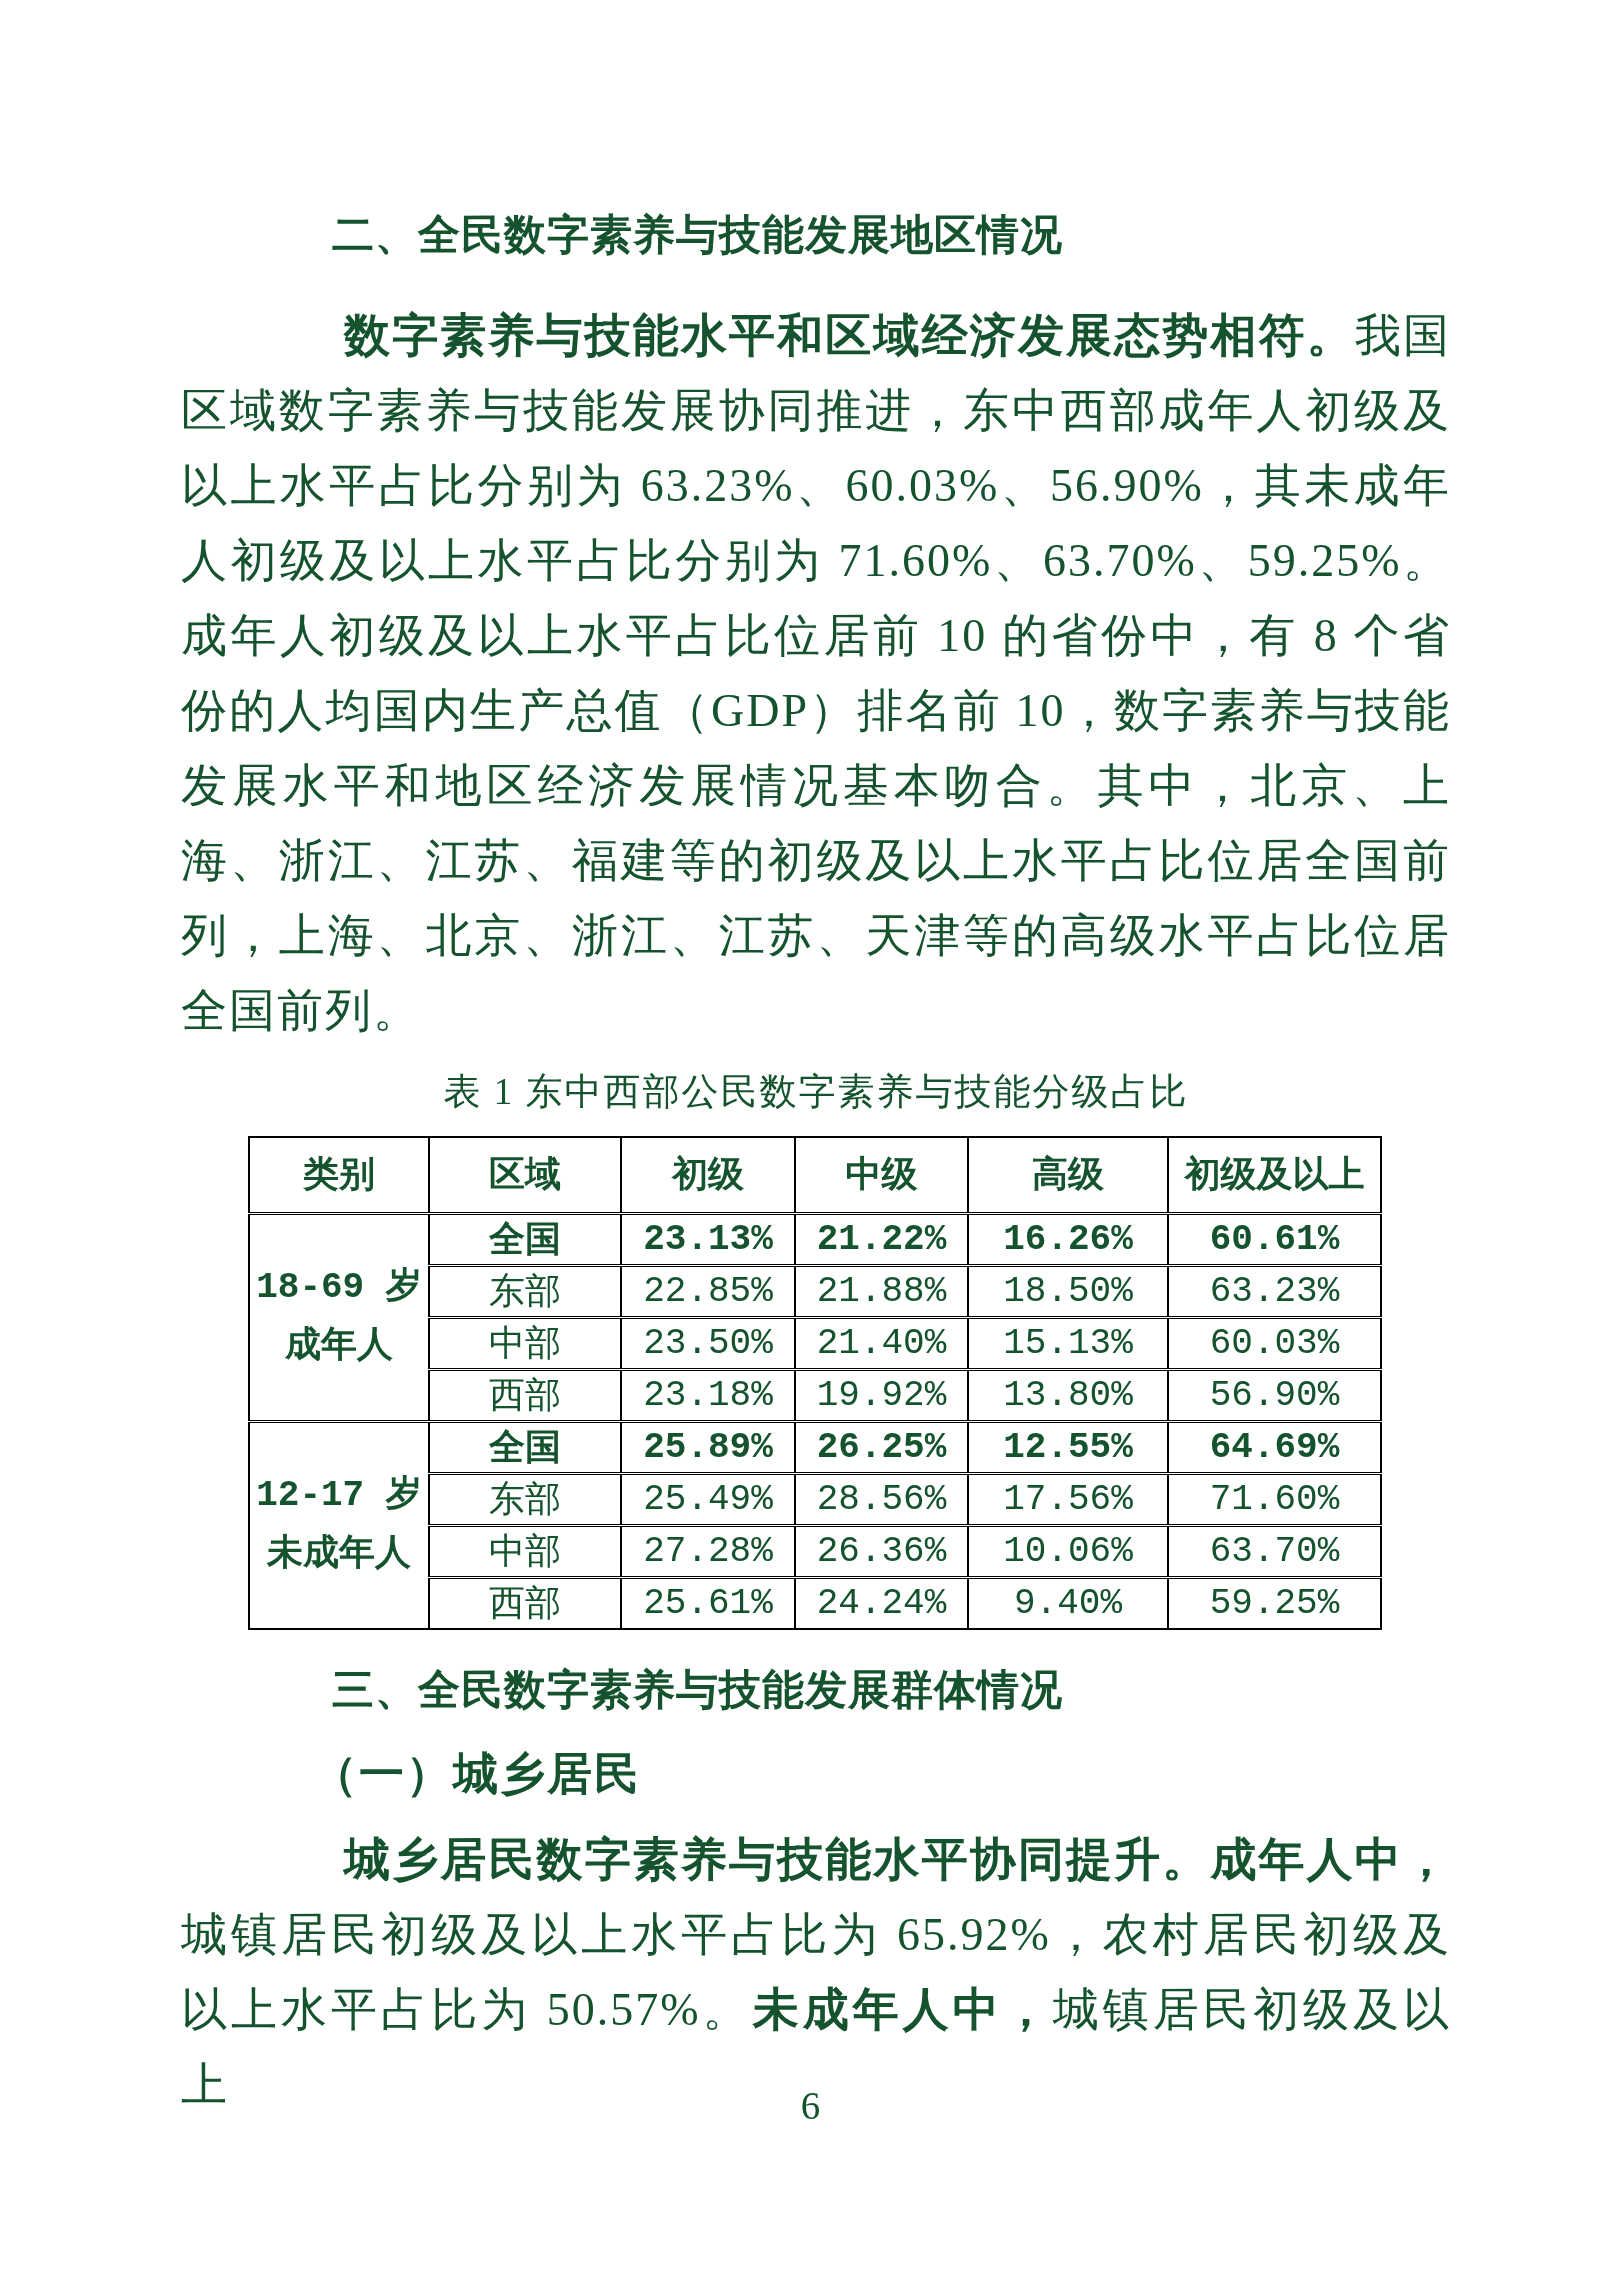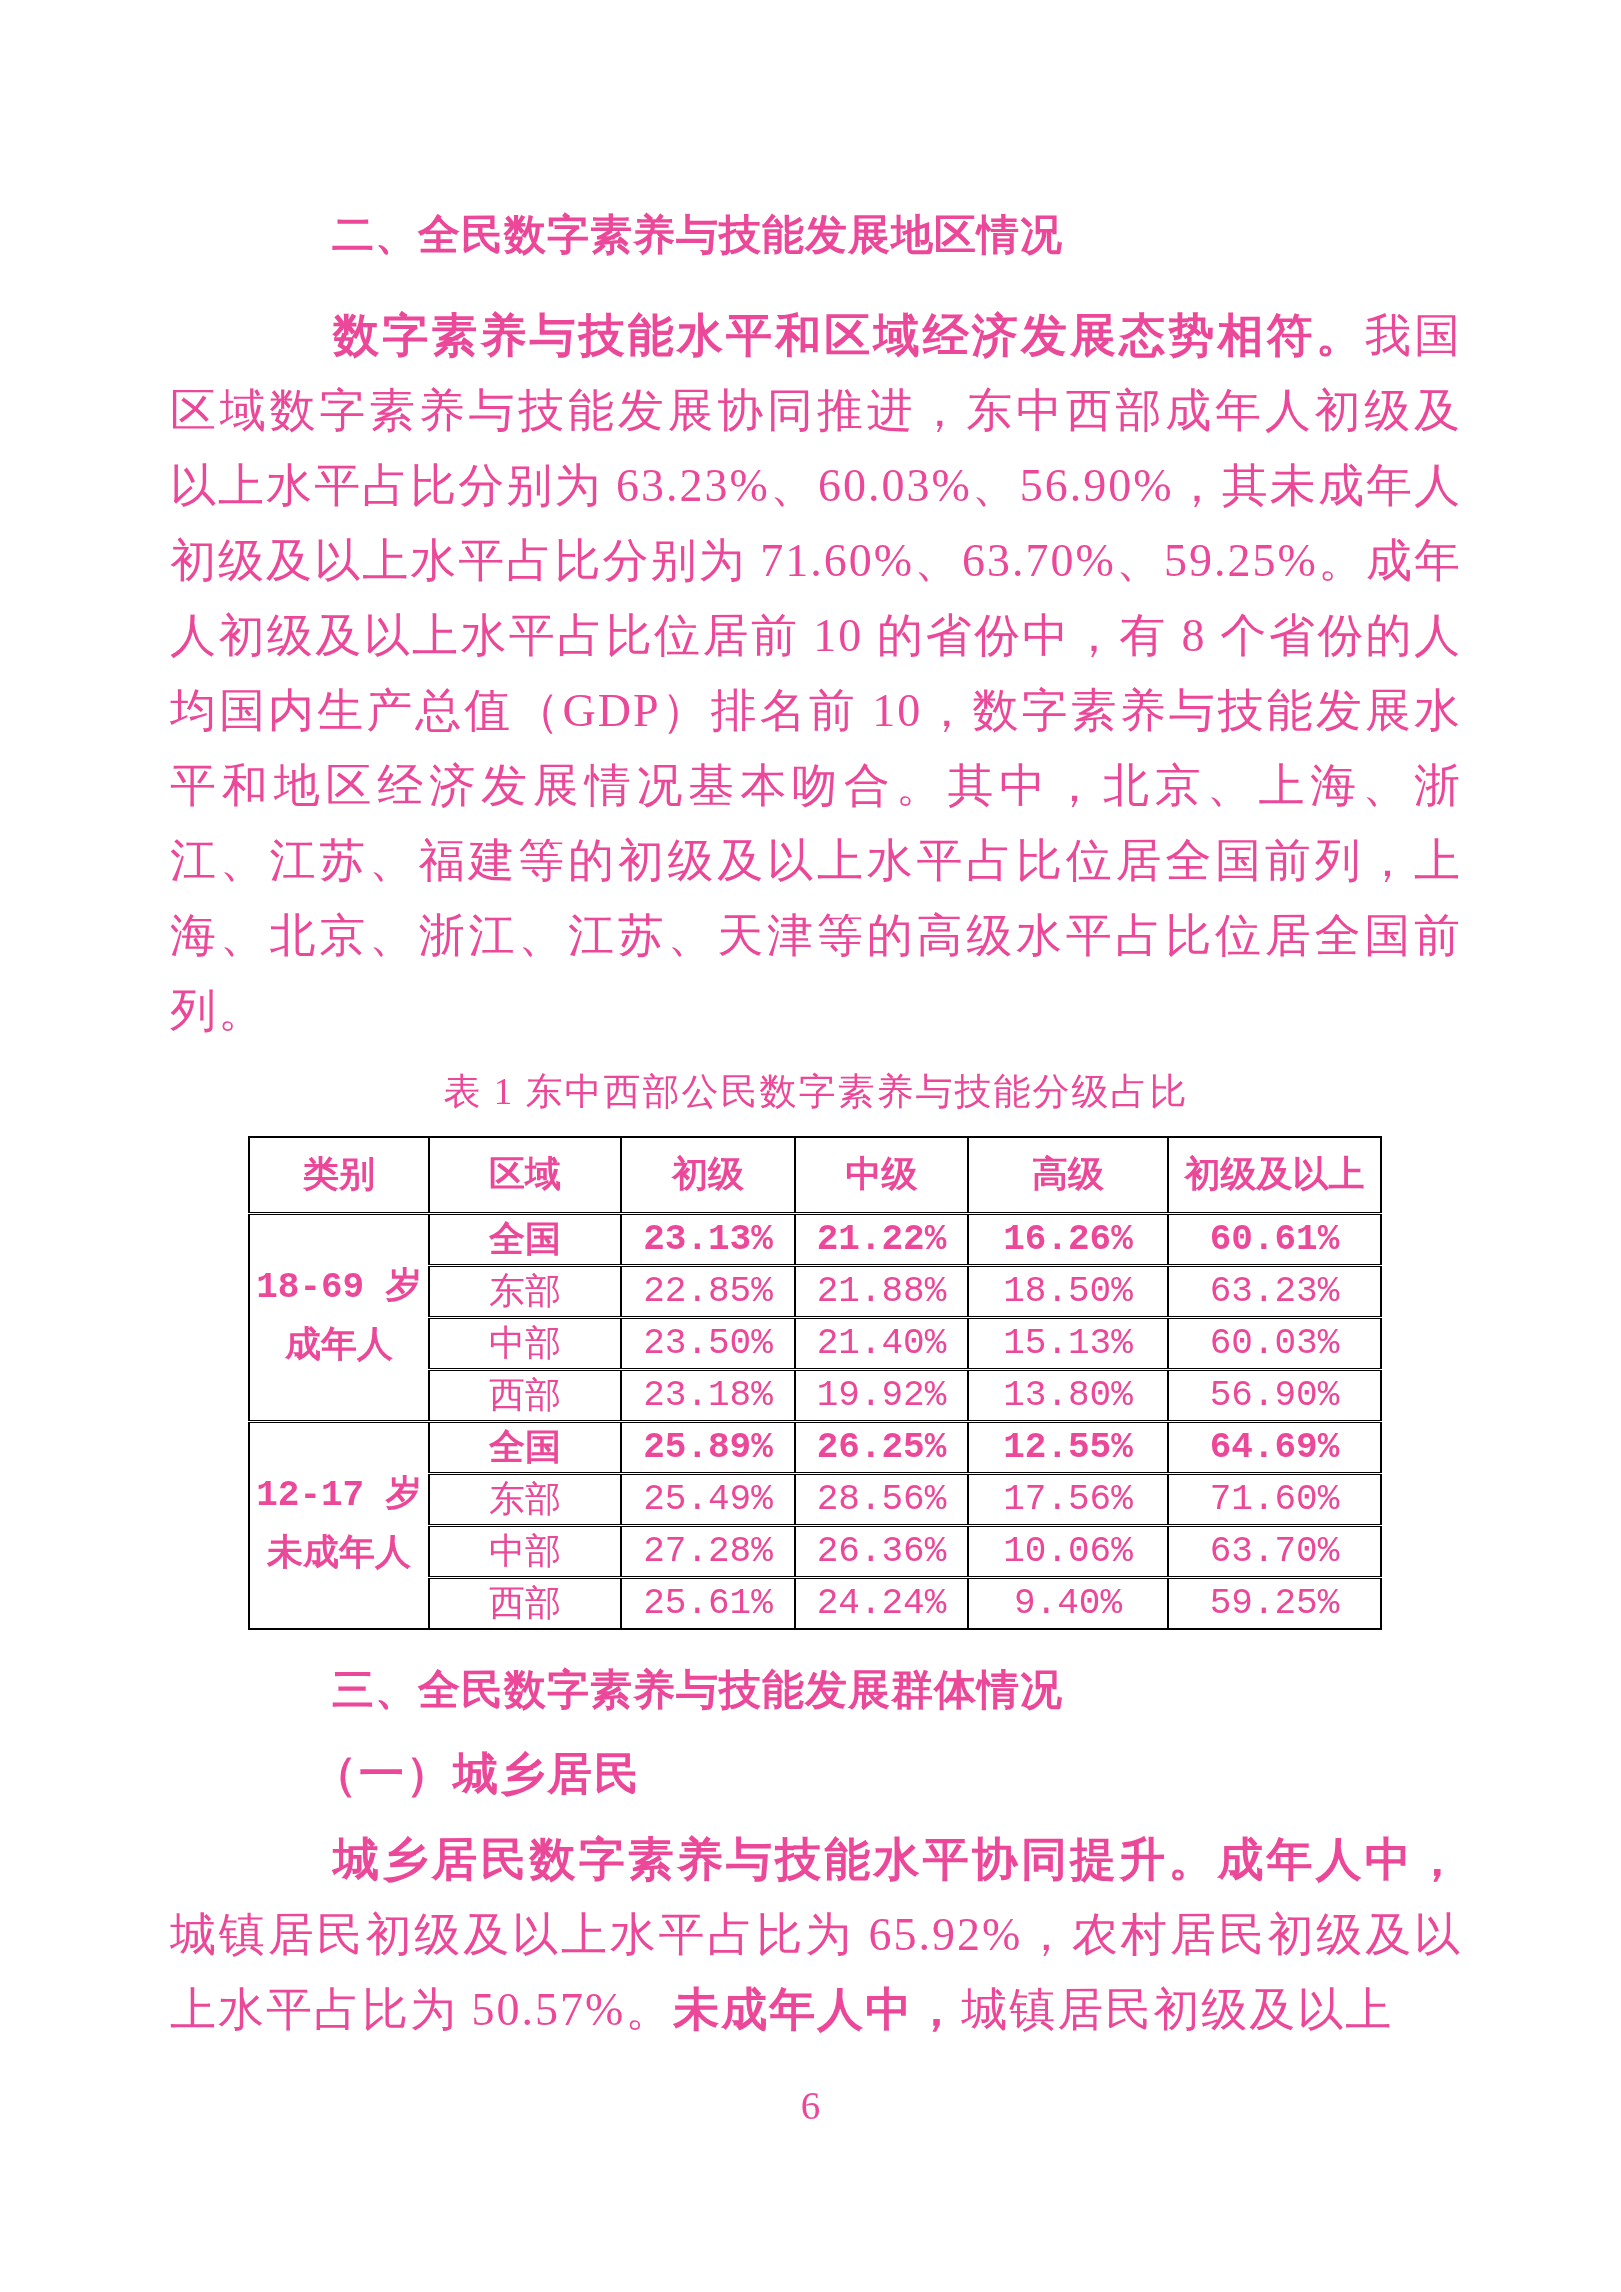--- a/index.html
+++ b/index.html
@@ -1,21 +1,21 @@
 <!DOCTYPE html>
 <html><head>
 <meta charset="utf-8">
 <style>
   html, body { margin: 0; padding: 0; background: #ffffff; }
   .page {
     position: relative;
     width: 1621px;
     height: 2293px;
     background: #ffffff;
-    color: #ec4899;
+    color: #14532d;
     overflow: hidden;
   }
   .content {
     position: absolute;
     left: 169px;
     top: 0;
     width: 1294px;
     padding-top: 196px;
   }
   .sec-heading {
@@ -28,21 +28,21 @@
     letter-spacing: 1px;
     white-space: nowrap;
   }
   .body-para {
     font-family: "Liberation Serif", serif;
     font-size: 46px;
     line-height: 75px;
     letter-spacing: 2px;
     text-align: justify;
     text-indent: 163px;
-    margin: 1px;
+    margin: 12px;
   }
   #para-region { margin-top: 23.5px; }
   .bold-lead { font-weight: 700; }
   .table-caption {
     font-family: "Liberation Serif", serif;
     font-size: 37px;
     line-height: 57px;
     text-align: center;
     letter-spacing: 2px;
     margin-top: 15.7px;

